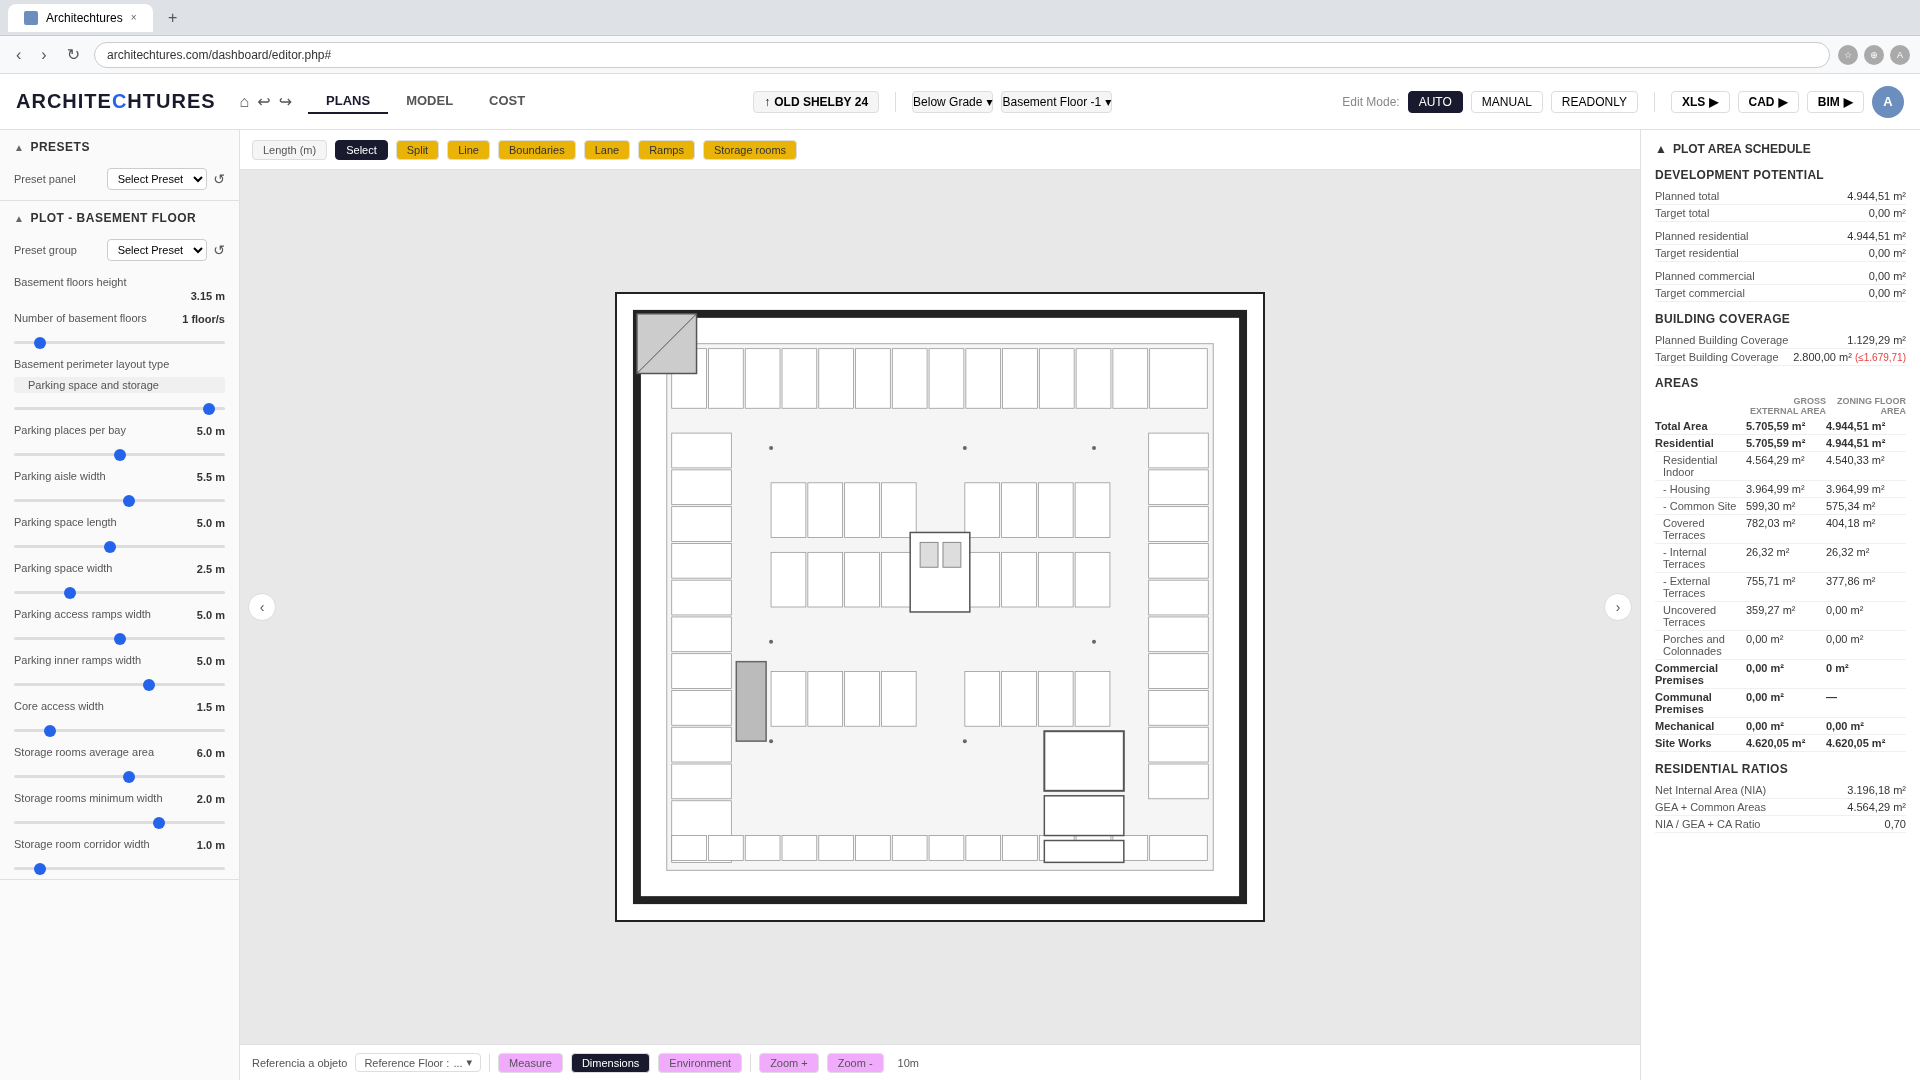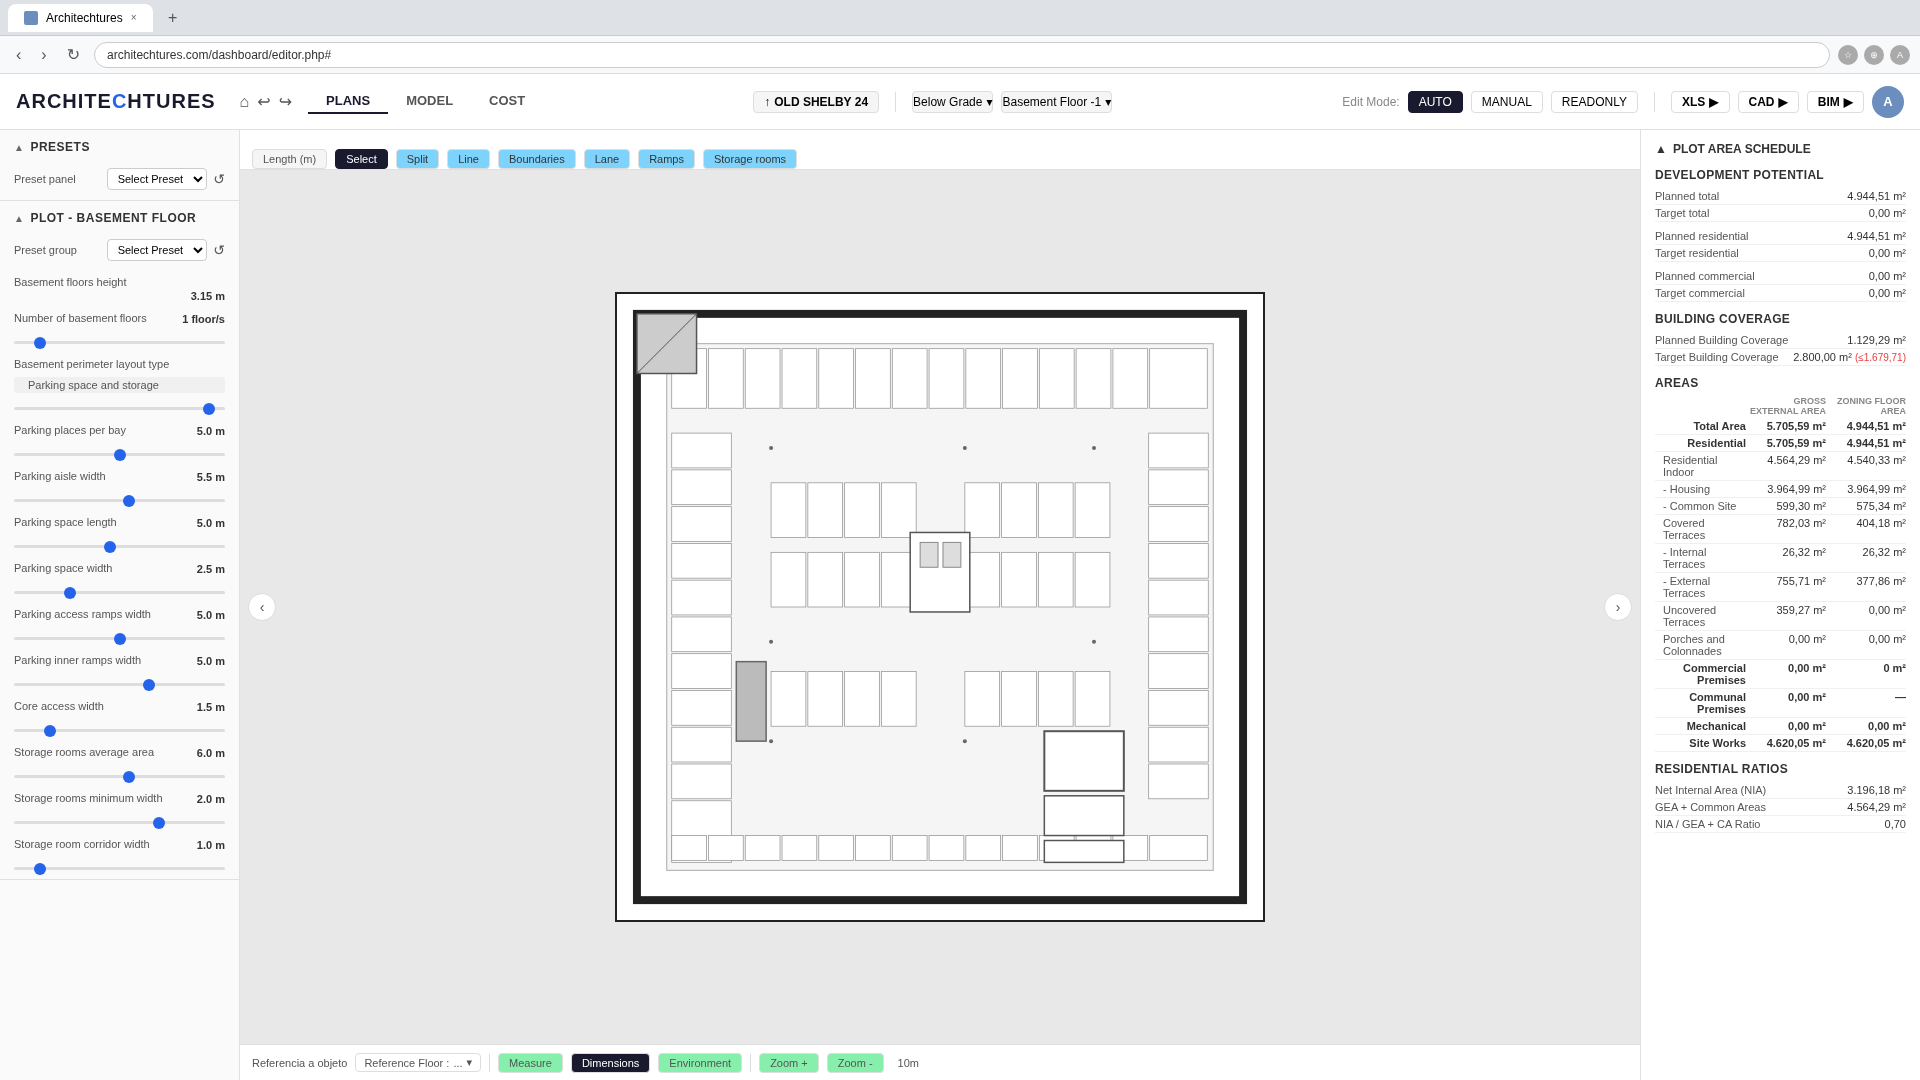--- a/index.html
+++ b/index.html
@@ -57,49 +57,49 @@
     .param-label { font-size: 11px; color: #555; margin-bottom: 2px; }
     .param-value-row { display: flex; align-items: center; justify-content: space-between; }
     .param-value { font-size: 11px; color: #333; font-weight: 600; text-align: right; }
     .slider-container { padding: 2px 14px 6px; }
     .slider { width: 100%; height: 3px; -webkit-appearance: none; background: #ddd; border-radius: 2px; outline: none; cursor: pointer; }
     .slider::-webkit-slider-thumb { -webkit-appearance: none; width: 12px; height: 12px; border-radius: 50%; background: #2563eb; cursor: pointer; }
     .param-text-value { font-size: 11px; color: #555; padding: 2px 14px; background: #f0f0f0; margin: 0 14px; border-radius: 3px; margin-bottom: 4px; }
 
     
     .canvas-area { flex: 1; display: flex; flex-direction: column; background: #e8e8e8; position: relative; }
-    .canvas-toolbar { height: 40px; background: white; border-bottom: 1px solid #e0e0e0; display: flex; align-items: flex-end; padding: 0 12px; gap: 8px; }
+    .canvas-toolbar { height: 40px; background: white; border-bottom: 1px solid #e0e0e0; display: flex; align-items: center; padding: 0 12px; gap: 8px; }
     .measure-label { font-size: 11px; color: #555; background: #f5f5f5; border: 1px solid #ddd; border-radius: 4px; padding: 3px 10px; }
-    .toolbar-btn { padding: 3px 10px; font-size: 11px; color: #333; background: #7dd3fc; border: 1px solid #ddd; border-radius: 4px; cursor: pointer; }
+    .toolbar-btn { padding: 3px 10px; font-size: 11px; color: #333; background: #eab308; border: 1px solid #ddd; border-radius: 4px; cursor: pointer; }
     .toolbar-btn.active { background: #1a1a2e; color: white; border-color: #1a1a2e; }
     .canvas-wrapper { flex: 1; position: relative; overflow: hidden; display: flex; align-items: center; justify-content: center; }
 
     
     .bottom-bar { height: 36px; background: white; border-top: 1px solid #e0e0e0; display: flex; align-items: center; padding: 0 12px; gap: 8px; }
-    .bottom-btn { padding: 3px 10px; font-size: 11px; color: #555; background: #86efac; border: 1px solid #ddd; border-radius: 4px; cursor: pointer; }
+    .bottom-btn { padding: 3px 10px; font-size: 11px; color: #555; background: #f0abfc; border: 1px solid #ddd; border-radius: 4px; cursor: pointer; }
     .bottom-btn.active { background: #1a1a2e; color: white; }
     .bottom-divider { width: 1px; height: 18px; background: #ddd; }
     .zoom-level { font-size: 11px; color: #555; padding: 0 6px; }
     .nav-arrow { width: 28px; height: 28px; background: white; border: 1px solid #ddd; border-radius: 50%; display: flex; align-items: center; justify-content: center; cursor: pointer; font-size: 14px; color: #555; }
     .ref-text { font-size: 11px; color: #555; }
     .ref-dropdown { display: flex; align-items: center; gap: 4px; font-size: 11px; color: #555; border: 1px solid #ddd; border-radius: 4px; padding: 2px 8px; background: white; cursor: pointer; }
 
     
     .right-panel { width: 280px; background: white; border-left: 1px solid #e0e0e0; overflow-y: auto; padding: 12px 14px; }
     .right-panel-header { display: flex; align-items: center; gap: 6px; font-size: 12px; font-weight: 700; color: #333; margin-bottom: 12px; cursor: pointer; }
     .section-title { font-size: 12px; font-weight: 700; color: #333; margin: 10px 0 6px; text-transform: uppercase; letter-spacing: 0.3px; }
     .data-row { display: flex; justify-content: space-between; align-items: flex-start; padding: 2px 0; border-bottom: 1px solid #f0f0f0; }
     .data-label { font-size: 11px; color: #555; }
     .data-value { font-size: 11px; color: #333; font-weight: 500; text-align: right; }
     .data-value.highlight { color: #e53e3e; font-size: 10px; }
     .col-headers { display: flex; justify-content: flex-end; gap: 0; margin-bottom: 2px; }
     .col-header { font-size: 9px; color: #888; font-weight: 600; text-align: right; width: 80px; }
     .three-col { display: flex; align-items: baseline; padding: 2px 0; border-bottom: 1px solid #f0f0f0; }
     .col-label { font-size: 11px; color: #555; flex: 1; }
-    .col-val { font-size: 11px; color: #333; font-weight: 500; text-align: right; width: 80px; }
+    .col-val { font-size: 11px; color: #333; font-weight: 500; width: 80px; }
     .col-val.bold { font-weight: 700; }
     .sub-row .col-label { padding-left: 8px; font-size: 11px; }
   </style>
 </head>
 <body>
 
 <div class="browser-bar">
   <div class="browser-tab">
     <div class="browser-tab-icon"></div>
     <span>Architechtures</span>

